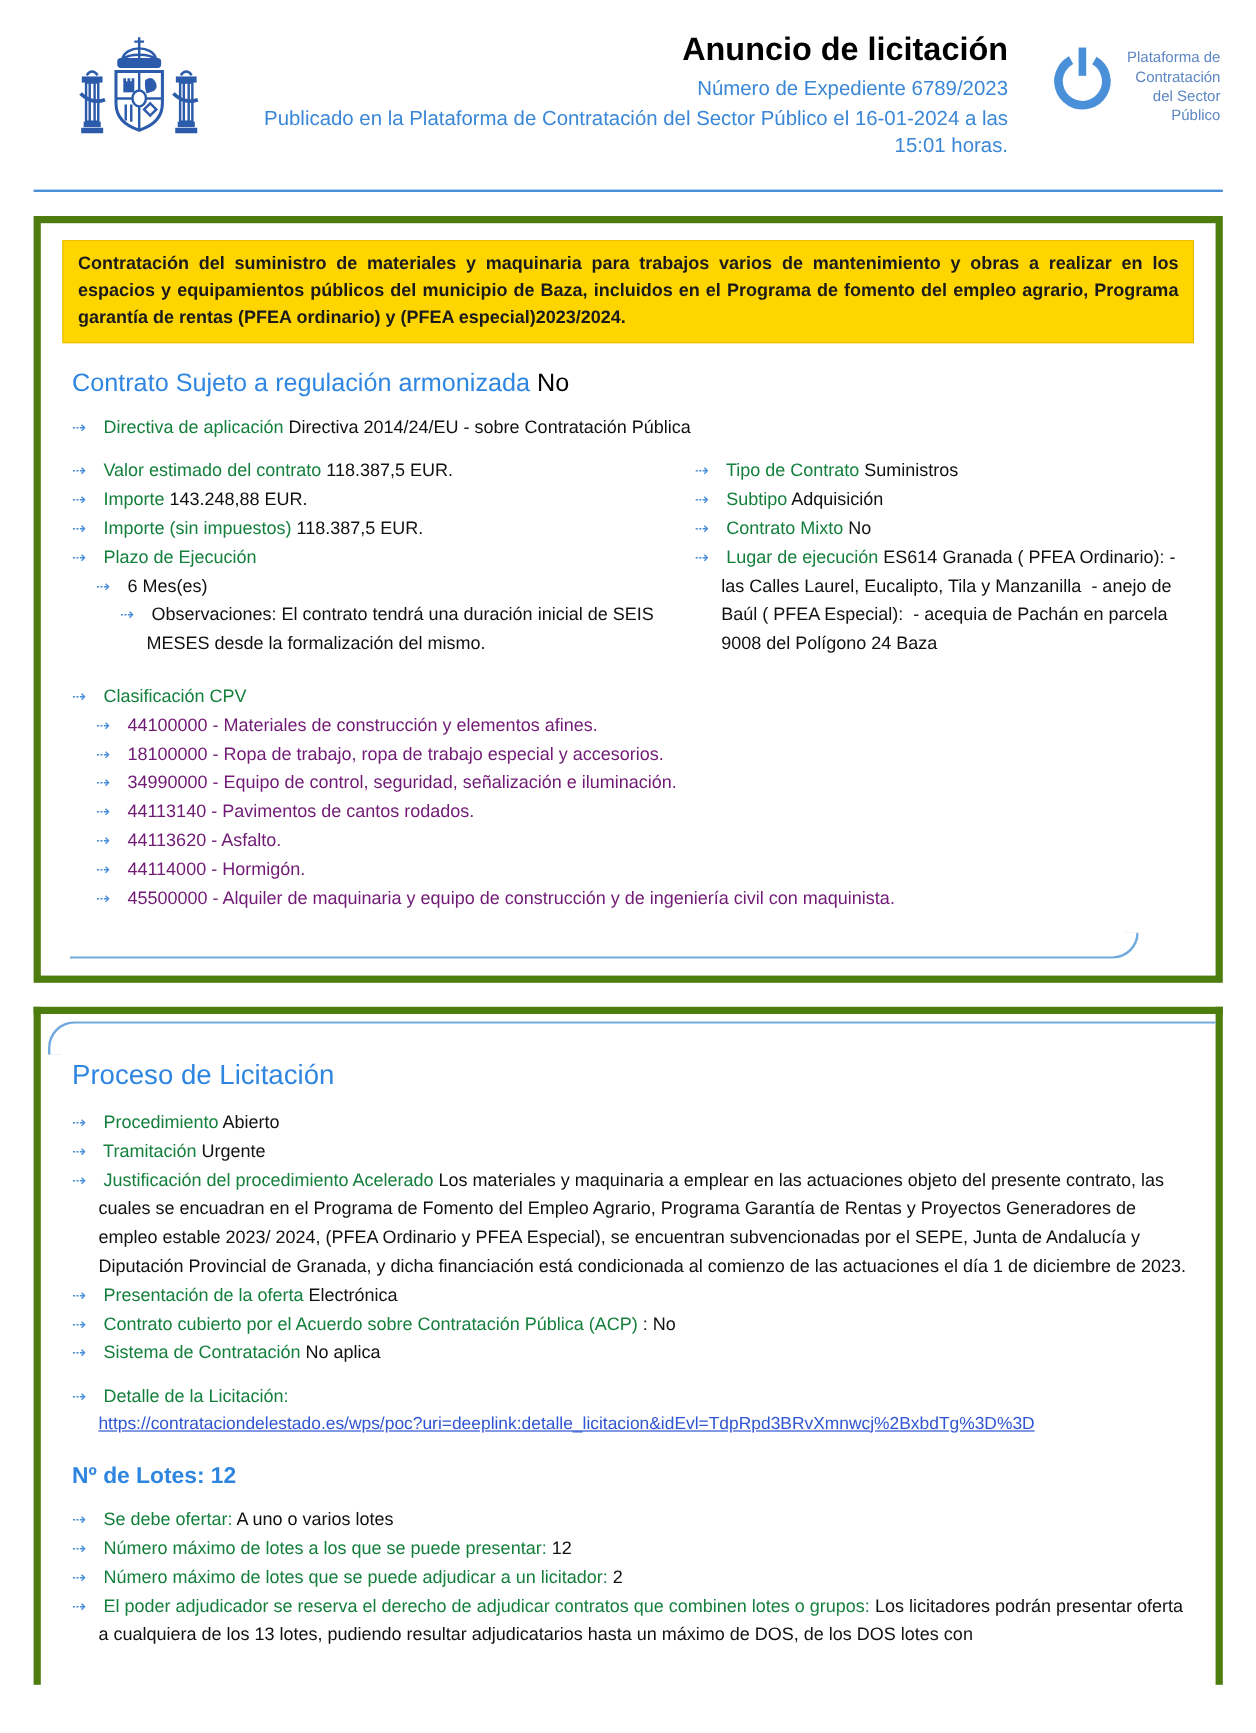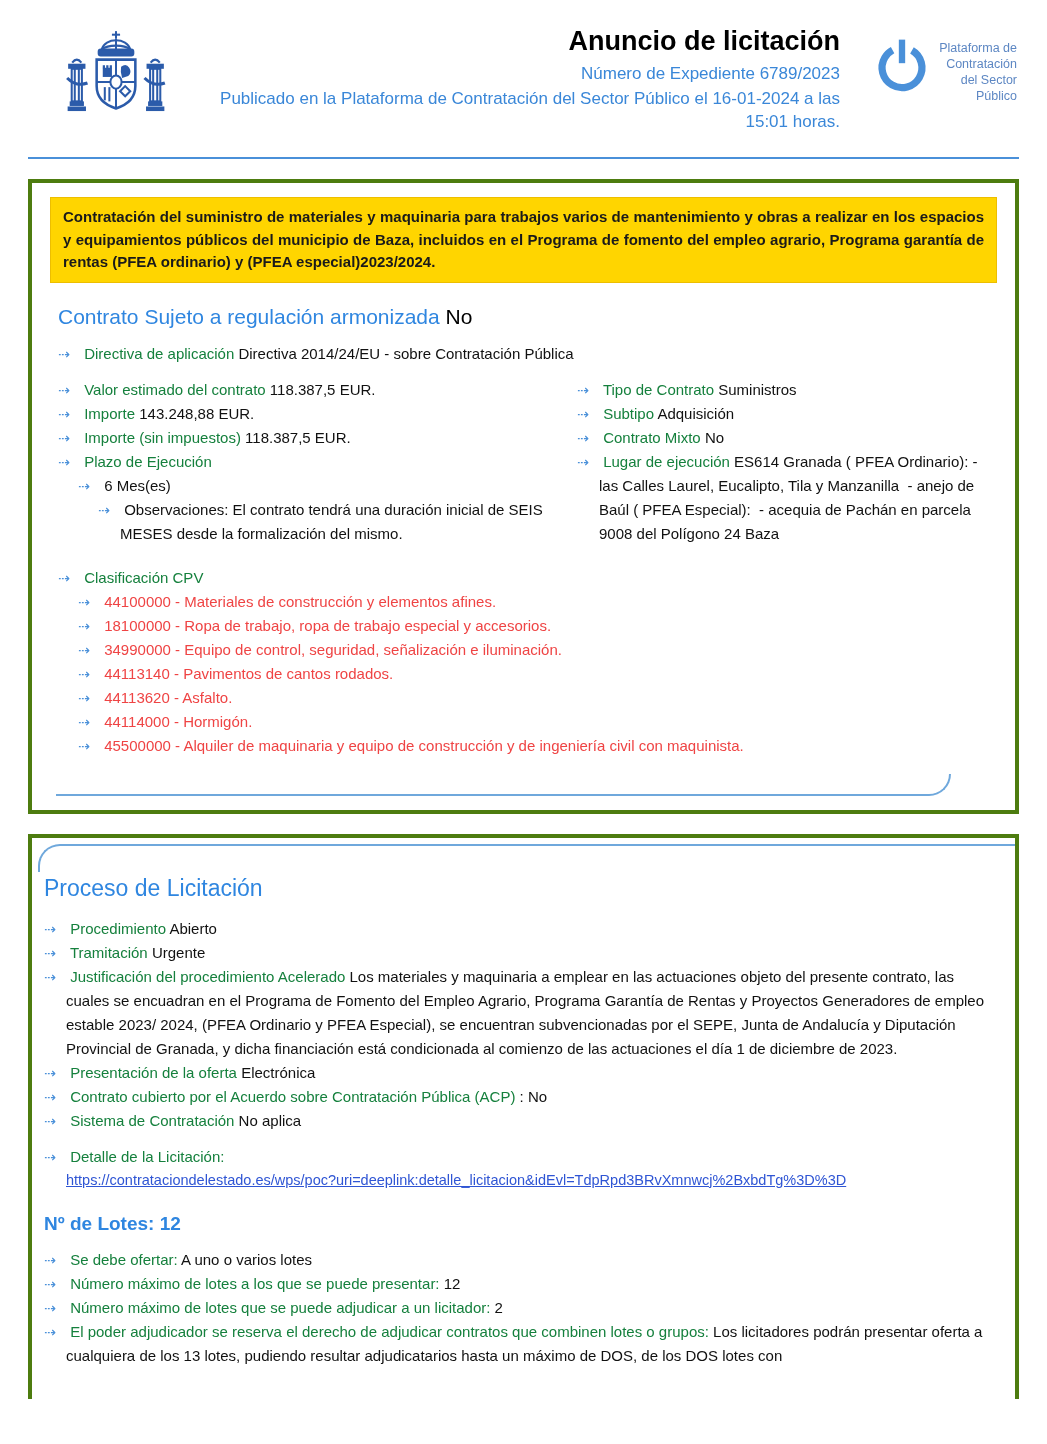--- a/index.html
+++ b/index.html
@@ -16,23 +16,23 @@
   .header-text { margin-left:28px; }
   .doc-title { margin:0 0 6px 0; font-size:27px; font-weight:bold; color:#000; line-height:1.15; }
   .expediente { color:#3a87d8; font-size:17px; line-height:1.35; }
   .expediente b { font-weight:normal; }
   .published { color:#3a87d8; font-size:17px; line-height:1.35; max-width:640px; margin-top:2px; }
   .placsp { margin-left:auto; display:flex; align-items:flex-start; gap:8px; padding-top:10px; flex:0 0 auto; }
   .placsp-name { color:#5d87c3; font-size:12.5px; line-height:1.28; padding-top:4px; }
   .header-rule { border:none; border-top:2px solid #4a90d9; margin:4px 28px 0 28px; }
 
   
-  .box { border:4px solid #4d7c0f; margin:20px 28px 0 28px; background:#fff; position:relative; }
+  .box { border:6px solid #4d7c0f; margin:20px 28px 0 28px; background:#fff; position:relative; }
   .box1 { padding:12px 18px 6px 18px; }
-  .box2 { padding:6px 18px 0 4px; height:565px; border-bottom:none; overflow:hidden; }
+  .box2 { padding:6px 18px 0 18px; height:565px; border-bottom:none; overflow:hidden; }
   .inner-curve-bottom {
     height:22px; margin:16px 46px 8px 6px;
     border-bottom:2px solid #6fa8dc; border-right:2px solid #6fa8dc;
     border-bottom-right-radius:22px;
   }
   .inner-curve-top {
     position:absolute; top:6px; left:6px; right:-2px; height:28px;
     border-top:2px solid #6fa8dc; border-left:2px solid #6fa8dc;
     border-top-left-radius:22px; pointer-events:none;
   }
@@ -53,21 +53,21 @@
 
   
   .row { margin:0 0 0 8px; padding-left:22px; text-indent:-22px; }
   .row.sp { margin-bottom:1px; }
   .arrow { display:inline-block; width:22px; text-indent:0; color:#4a90d9; font-size:14px; }
   .arrow::before { content:"\21E2"; }
   .lbl { color:#15803d; }
   .val { color:#111; white-space:pre-wrap; }
   .lvl1 { margin-left:28px; }
   .lvl2 { margin-left:48px; }
-  .cpv-item { color:#ef4444; }
+  .cpv-item { color:#701a75; }
   .gap-sm { height:12px; } .gap-md { height:20px; }
 
   
   .two-col { display:grid; grid-template-columns:505px 1fr; column-gap:14px; margin-top:12px; }
 
   
   .detalle-link {
     display:block; margin:0 0 0 30px; color:#2f55d4; font-size:14.5px;
     text-decoration:underline; word-break:break-all; line-height:1.6;
   }

